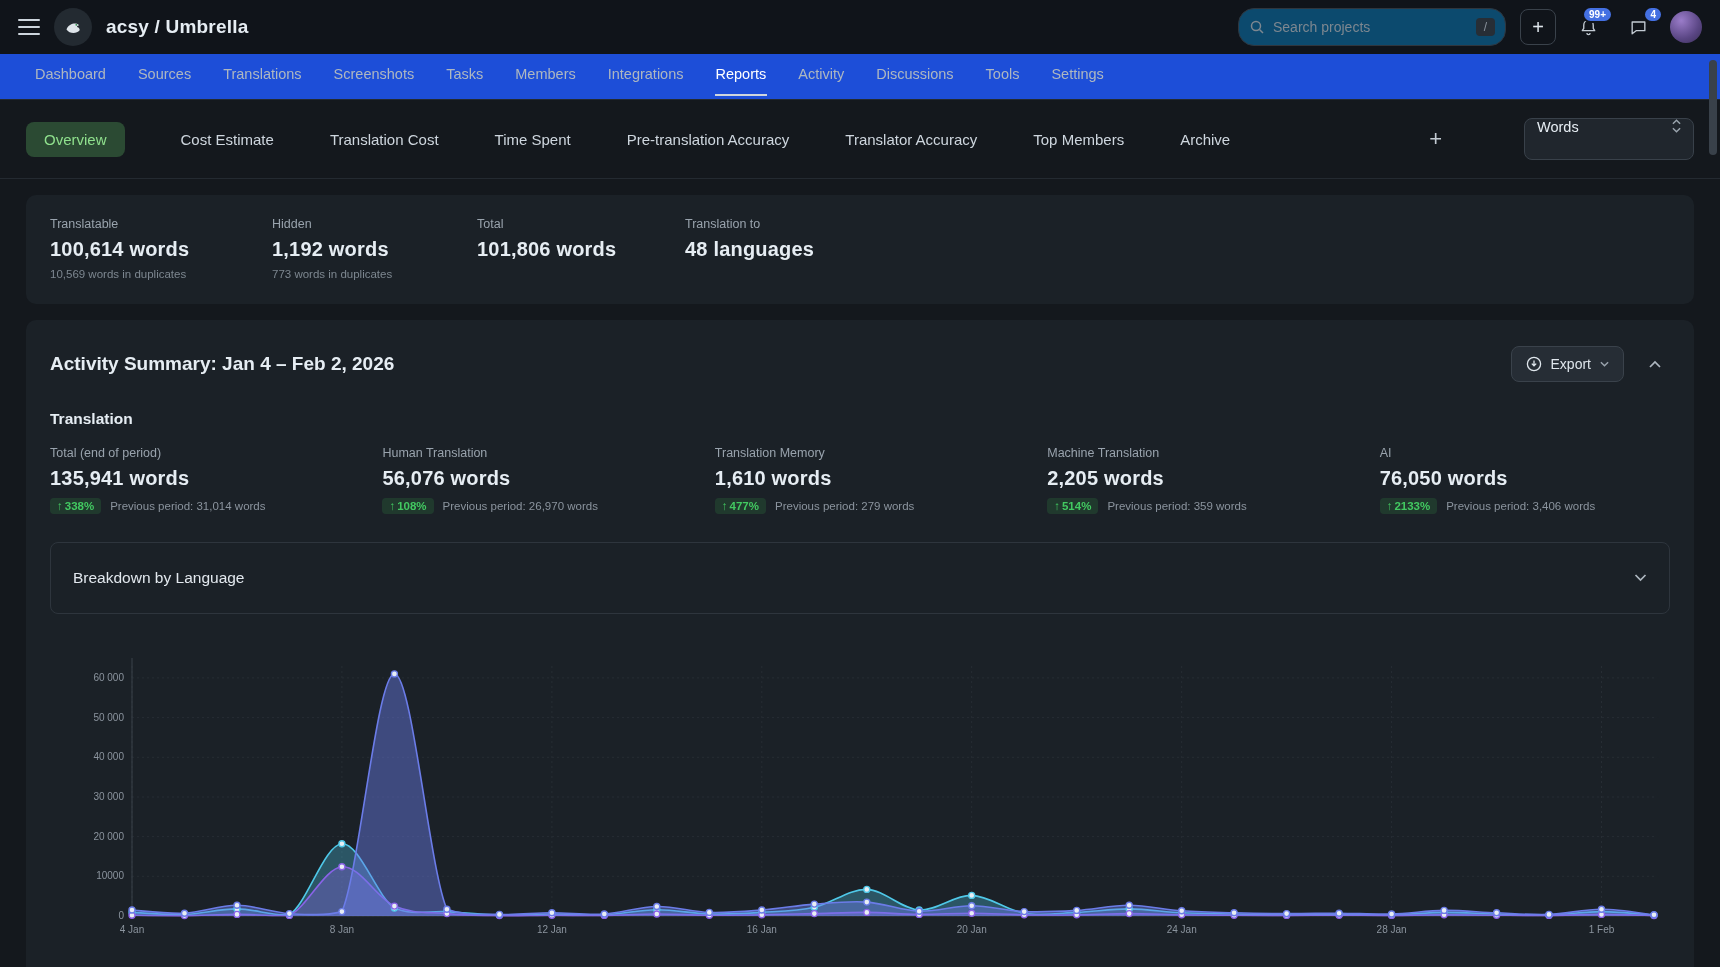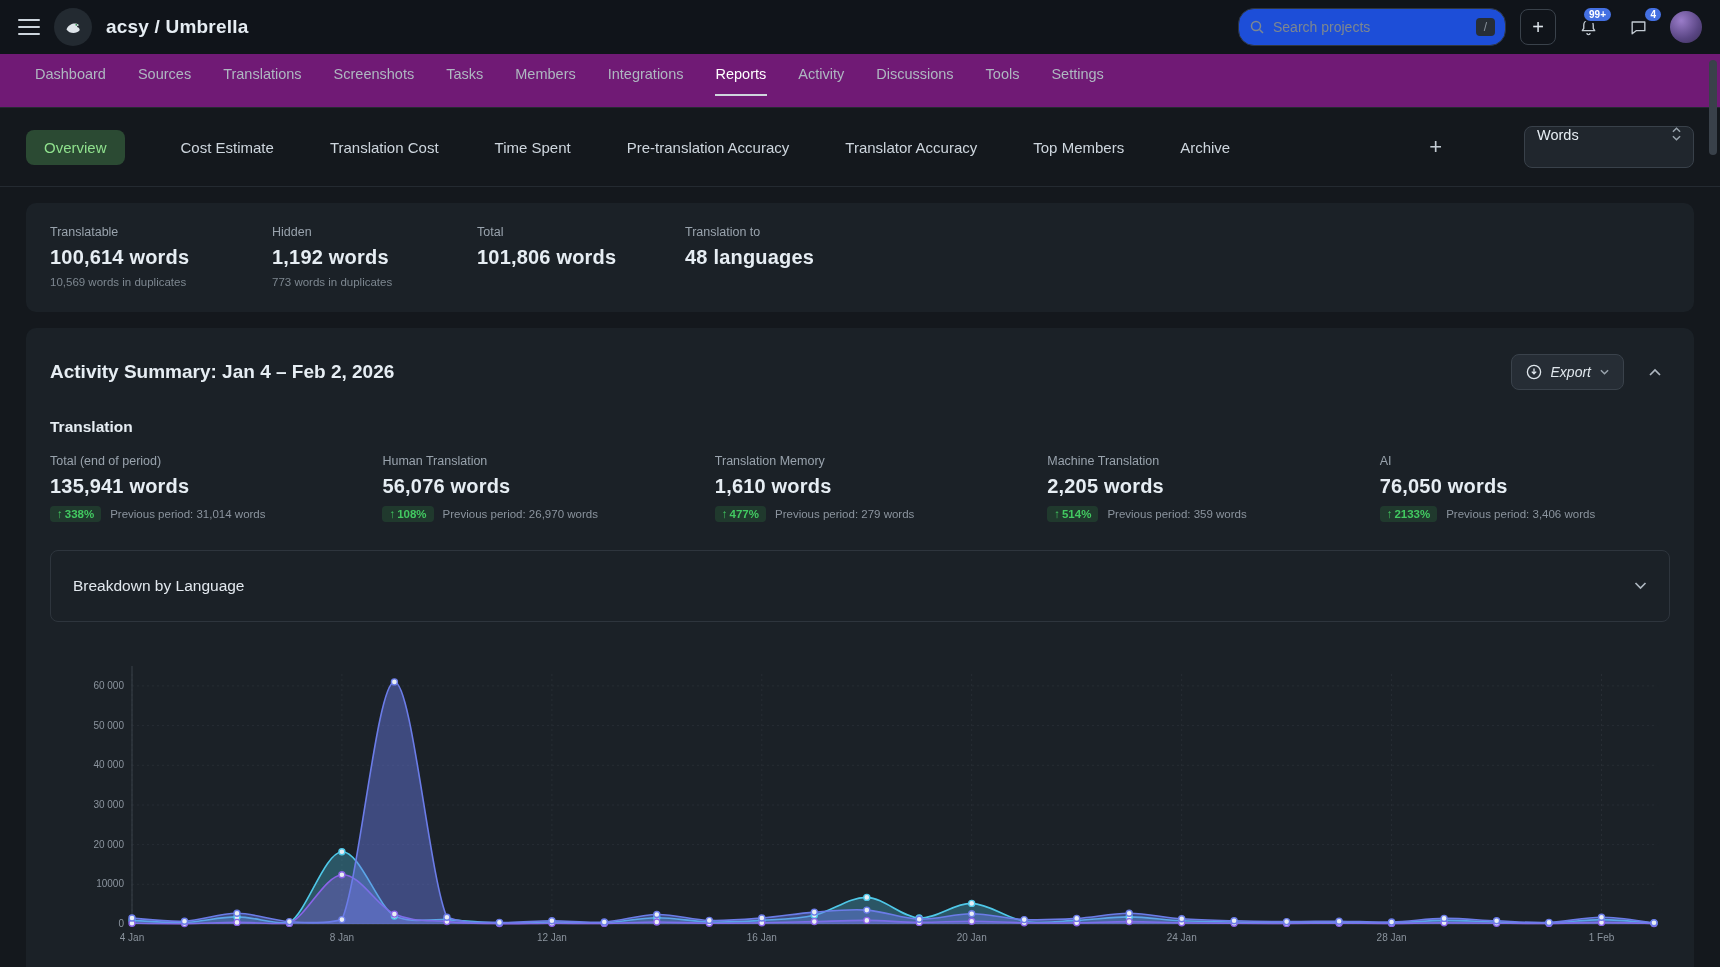--- a/index.html
+++ b/index.html
@@ -10,30 +10,30 @@
     font-family:"Liberation Sans", sans-serif;
     position:relative;
   }
   
   .topbar { height:54px; background:#10141a; display:flex; align-items:center; padding:0 18px; gap:14px; }
   .hamburger { width:22px; height:16px; display:flex; flex-direction:column; justify-content:space-between; cursor:pointer; }
   .hamburger div { height:2px; background:#cdd5dd; border-radius:1px; }
   .logo { width:38px; height:38px; border-radius:50%; background:#232a31; display:flex; align-items:center; justify-content:center; cursor:pointer; }
   .app-title { font-size:19px; font-weight:700; letter-spacing:.2px; }
   .topbar-right { margin-left:auto; display:flex; align-items:center; gap:14px; }
-  .search { width:268px; height:38px; background:#1d4ed8; border:1px solid #2f363e; border-radius:16px; display:flex; align-items:center; padding:16px 10px; gap:8px; }
+  .search { width:268px; height:38px; background:#0c4a6e; border:1px solid #2f363e; border-radius:16px; display:flex; align-items:center; padding:16px 10px; gap:8px; }
   .search input { flex:1; background:transparent; border:none; outline:none; color:#c9d1d9; font-size:14px; font-family:"Liberation Sans",sans-serif; }
   .search input::placeholder { color:#7d8790; }
   .kbd { background:#272e36; color:#8b949e; border-radius:4px; font-size:12px; padding:2px 8px; }
   .sq-btn { width:36px; height:36px; border:1px solid #3a424b; border-radius:8px; background:transparent; color:#dfe6ec; font-size:20px; line-height:1; display:flex; align-items:center; justify-content:center; cursor:pointer; }
   .icon-btn { position:relative; width:36px; height:36px; display:flex; align-items:center; justify-content:center; cursor:pointer; }
   .badge { position:absolute; top:-3px; right:-7px; background:#4470e2; color:#fff; font-size:10px; font-weight:700; padding:1px 5px; border-radius:9px; border:2px solid #10141a; }
   .avatar { width:32px; height:32px; border-radius:50%; background:radial-gradient(circle at 35% 30%, #9a7cc9, #5a4684 60%, #3a2f57); cursor:pointer; }
   
-  .nav { display:flex; gap:30px; padding:0 18px 12px 34px; border-bottom:1px solid #242a31; background:#701a75; }
+  .nav { display:flex; gap:30px; padding:0 18px 4px 34px; border-bottom:1px solid #242a31; background:#1d4ed8; }
   .nav-item { font-size:14.5px; color:#aeb7c0; padding:12px 1px; cursor:pointer; border-bottom:2px solid transparent; margin-bottom:-1px; }
   .nav-item.active { color:#ffffff; border-bottom-color:#cfd6dd; }
   
   .subnav-wrap { border-bottom:1px solid #242a31; }
   .subnav { display:flex; align-items:center; padding:18px 26px; gap:56px; }
   .subnav-item { font-size:15px; color:#ced6de; cursor:pointer; white-space:nowrap; }
   .subnav-item.active { background:#2b4a33; color:#8fe08d; padding:9px 18px; border-radius:8px; }
   .subnav-plus { margin-left:auto; color:#c3cbd3; font-size:22px; cursor:pointer; line-height:1; }
   .unit-select { margin-left:26px; min-width:170px; height:42px; background:#20262d; border:1px solid #39414a; border-radius:8px; display:flex; align-items:flex-start; justify-content:space-between; padding:0 12px; font-size:14.5px; cursor:pointer; }
   .sel-chevrons { display:flex; flex-direction:column; gap:2px; }
@@ -43,21 +43,21 @@
   .stats-card { display:flex; padding:22px 24px 24px; }
   .stat { }
   .stat.w1{ width:222px; } .stat.w2{ width:205px; } .stat.w3{ width:208px; }
   .stat-label { font-size:12.5px; color:#99a3ad; margin-bottom:7px; }
   .stat-value { font-size:20px; font-weight:600; letter-spacing:.2px; }
   .stat-sub { font-size:11.5px; color:#7d8790; margin-top:7px; min-height:12px; }
   .activity-card { margin-top:16px; padding:26px 24px 40px; }
   .activity-head { display:flex; align-items:center; }
   .activity-title { font-size:19px; font-weight:700; }
   .head-right { margin-left:auto; display:flex; align-items:center; gap:16px; }
-  .export-btn { display:flex; align-items:center; gap:9px; background:#262d35; border:1px solid #3a424b; border-radius:8px; padding:9px 14px; font-size:14px; color:#dfe6ec; cursor:pointer;font-style:italic; }
+  .export-btn { display:flex; align-items:center; gap:9px; background:#262d35; border:1px solid #3a424b; border-radius:8px; padding:9px 14px; font-size:14px; color:#dfe6ec; cursor:pointer; }
   .collapse-btn { width:30px; height:30px; display:flex; align-items:center; justify-content:center; cursor:pointer; color:#aeb7c0; }
   .section-title { margin-top:28px; font-size:15.5px; font-weight:700; }
   .metrics { display:flex; margin-top:18px;gap:42px; }
   .metric { flex:1; }
   .metric-label { font-size:12.5px; color:#99a3ad; }
   .metric-value { font-size:20px; font-weight:600; margin:7px 0 8px; letter-spacing:.2px; }
   .metric-change { display:flex; align-items:center; gap:9px; }
   .pill-up { display:inline-flex; align-items:center; gap:2px; background:rgba(63,185,80,.16); color:#42c961; font-size:11.5px; font-weight:600; padding:2px 7px; border-radius:4px; }
   .metric-prev { font-size:11.5px; color:#8b949e; }
   .breakdown { margin-top:28px; border:1px solid #2e353d; border-radius:8px; height:72px; display:flex; align-items:center; justify-content:space-between; padding:0 22px; cursor:pointer; }

